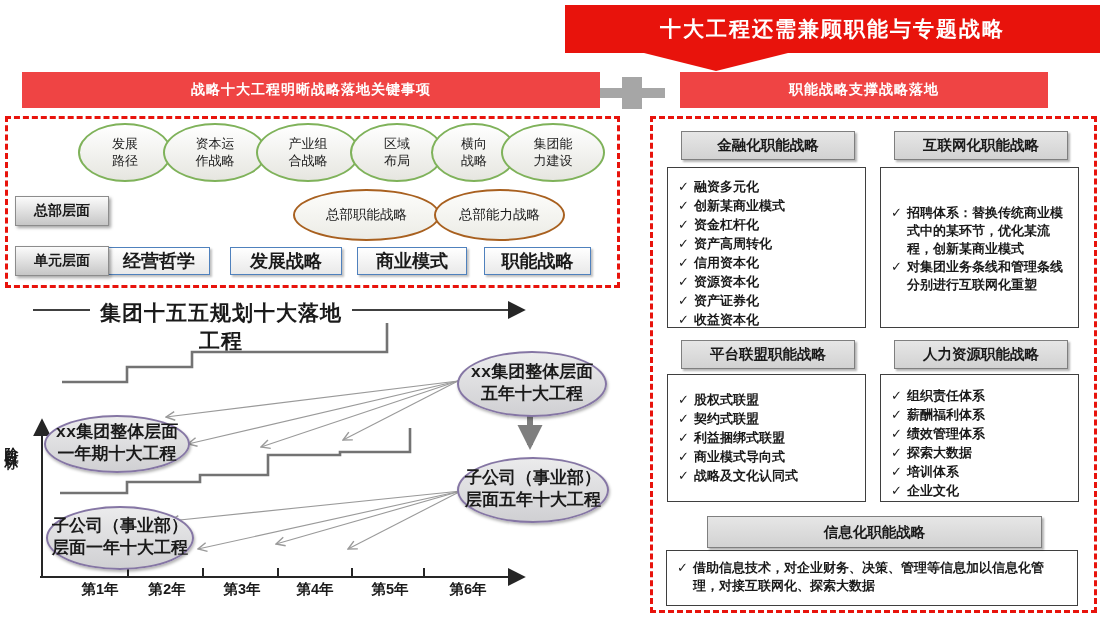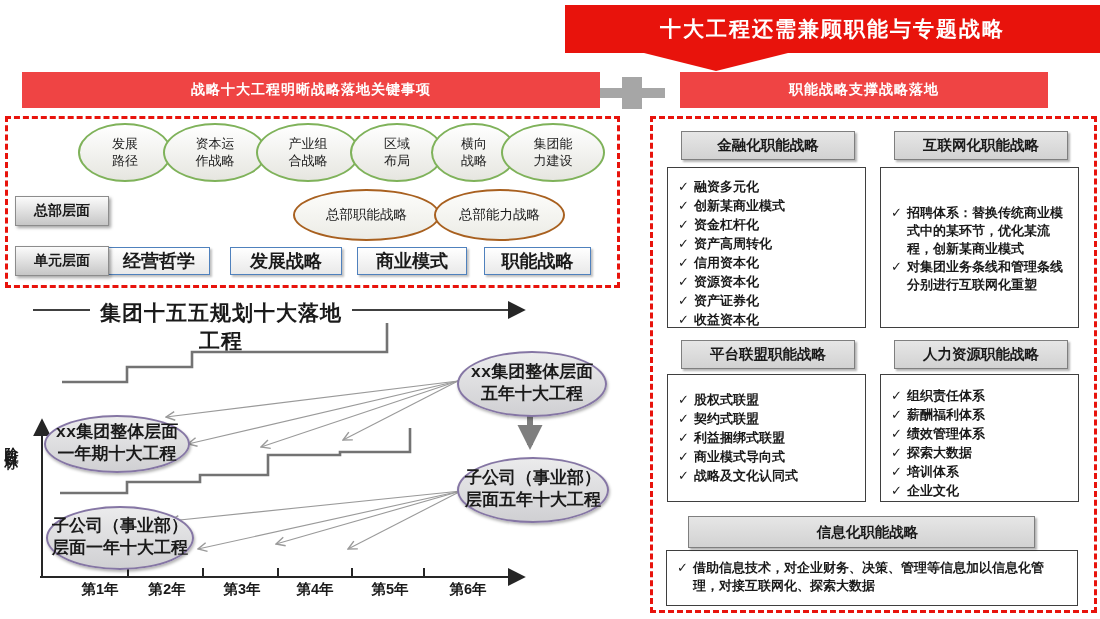--- a/index.html
+++ b/index.html
@@ -285,21 +285,21 @@
     <div class="chk-item">
         <span class="chk">✓</span>
         <span class="chk-text">培训体系</span>
       </div>
     <div class="chk-item">
         <span class="chk">✓</span>
         <span class="chk-text">企业文化</span>
       </div>
   </div>
 
-  <div class="sec-h" style="left:688px;top:516px;width:333px;height:30px;padding-left:12px;">信息化职能战略</div>
+  <div class="sec-h" style="left:707px;top:516px;width:333px;height:30px;">信息化职能战略</div>
   <div class="sec-box" style="left:666px;top:550px;width:412px;height:56px;padding-top:8px;">
     <div class="chk-item">
         <span class="chk">✓</span>
         <span class="chk-text">借助信息技术，对企业财务、决策、管理等信息加以信息化管理，对接互联网化、探索大数据</span>
       </div>
   </div>
 
 </div>
 
 </body></html>

